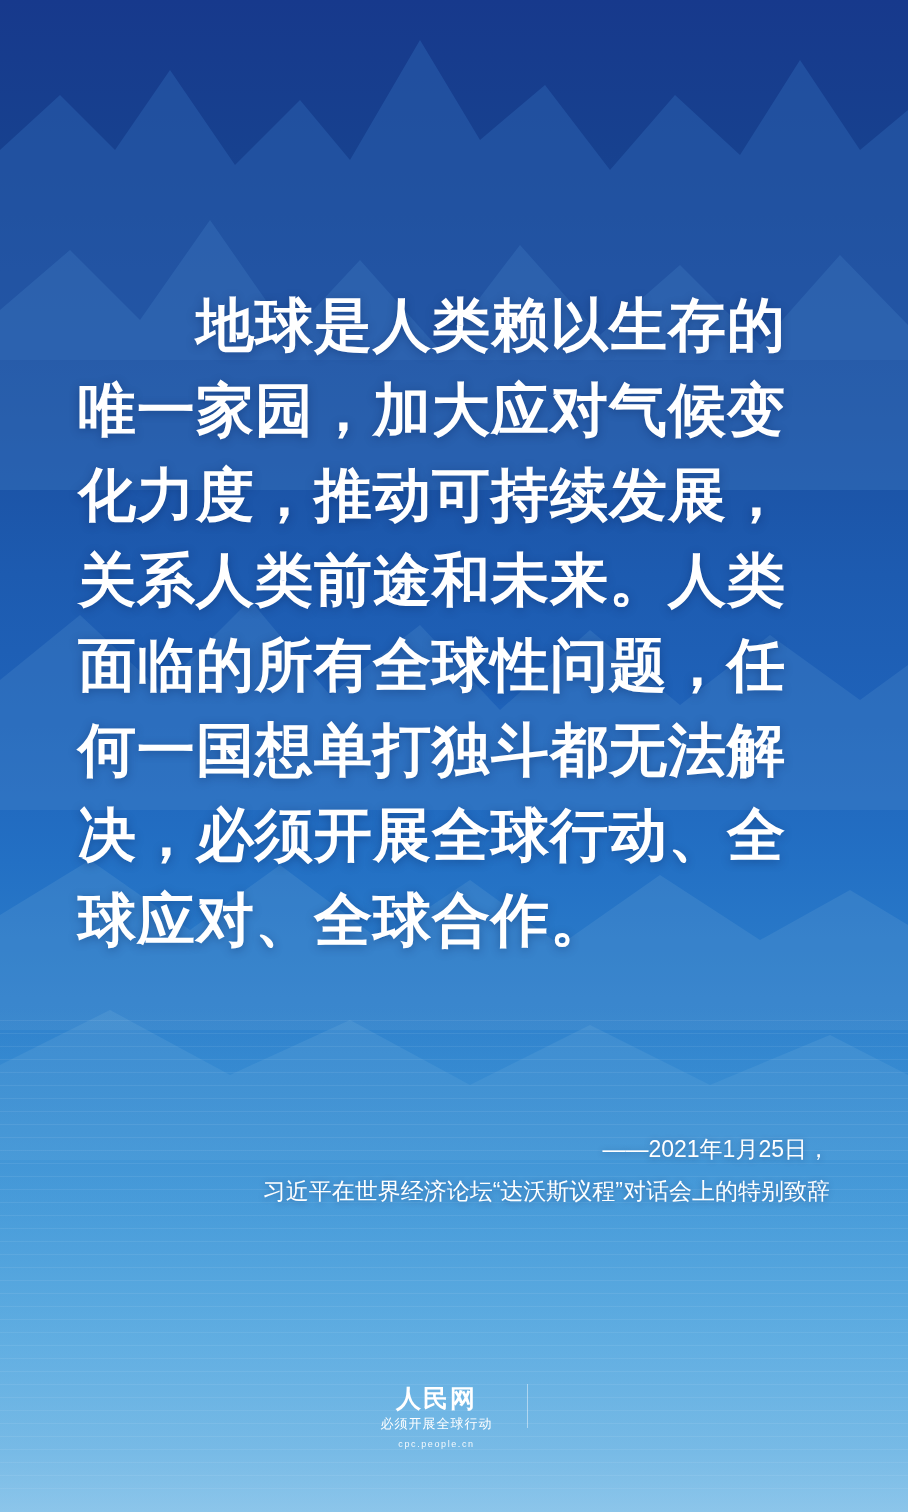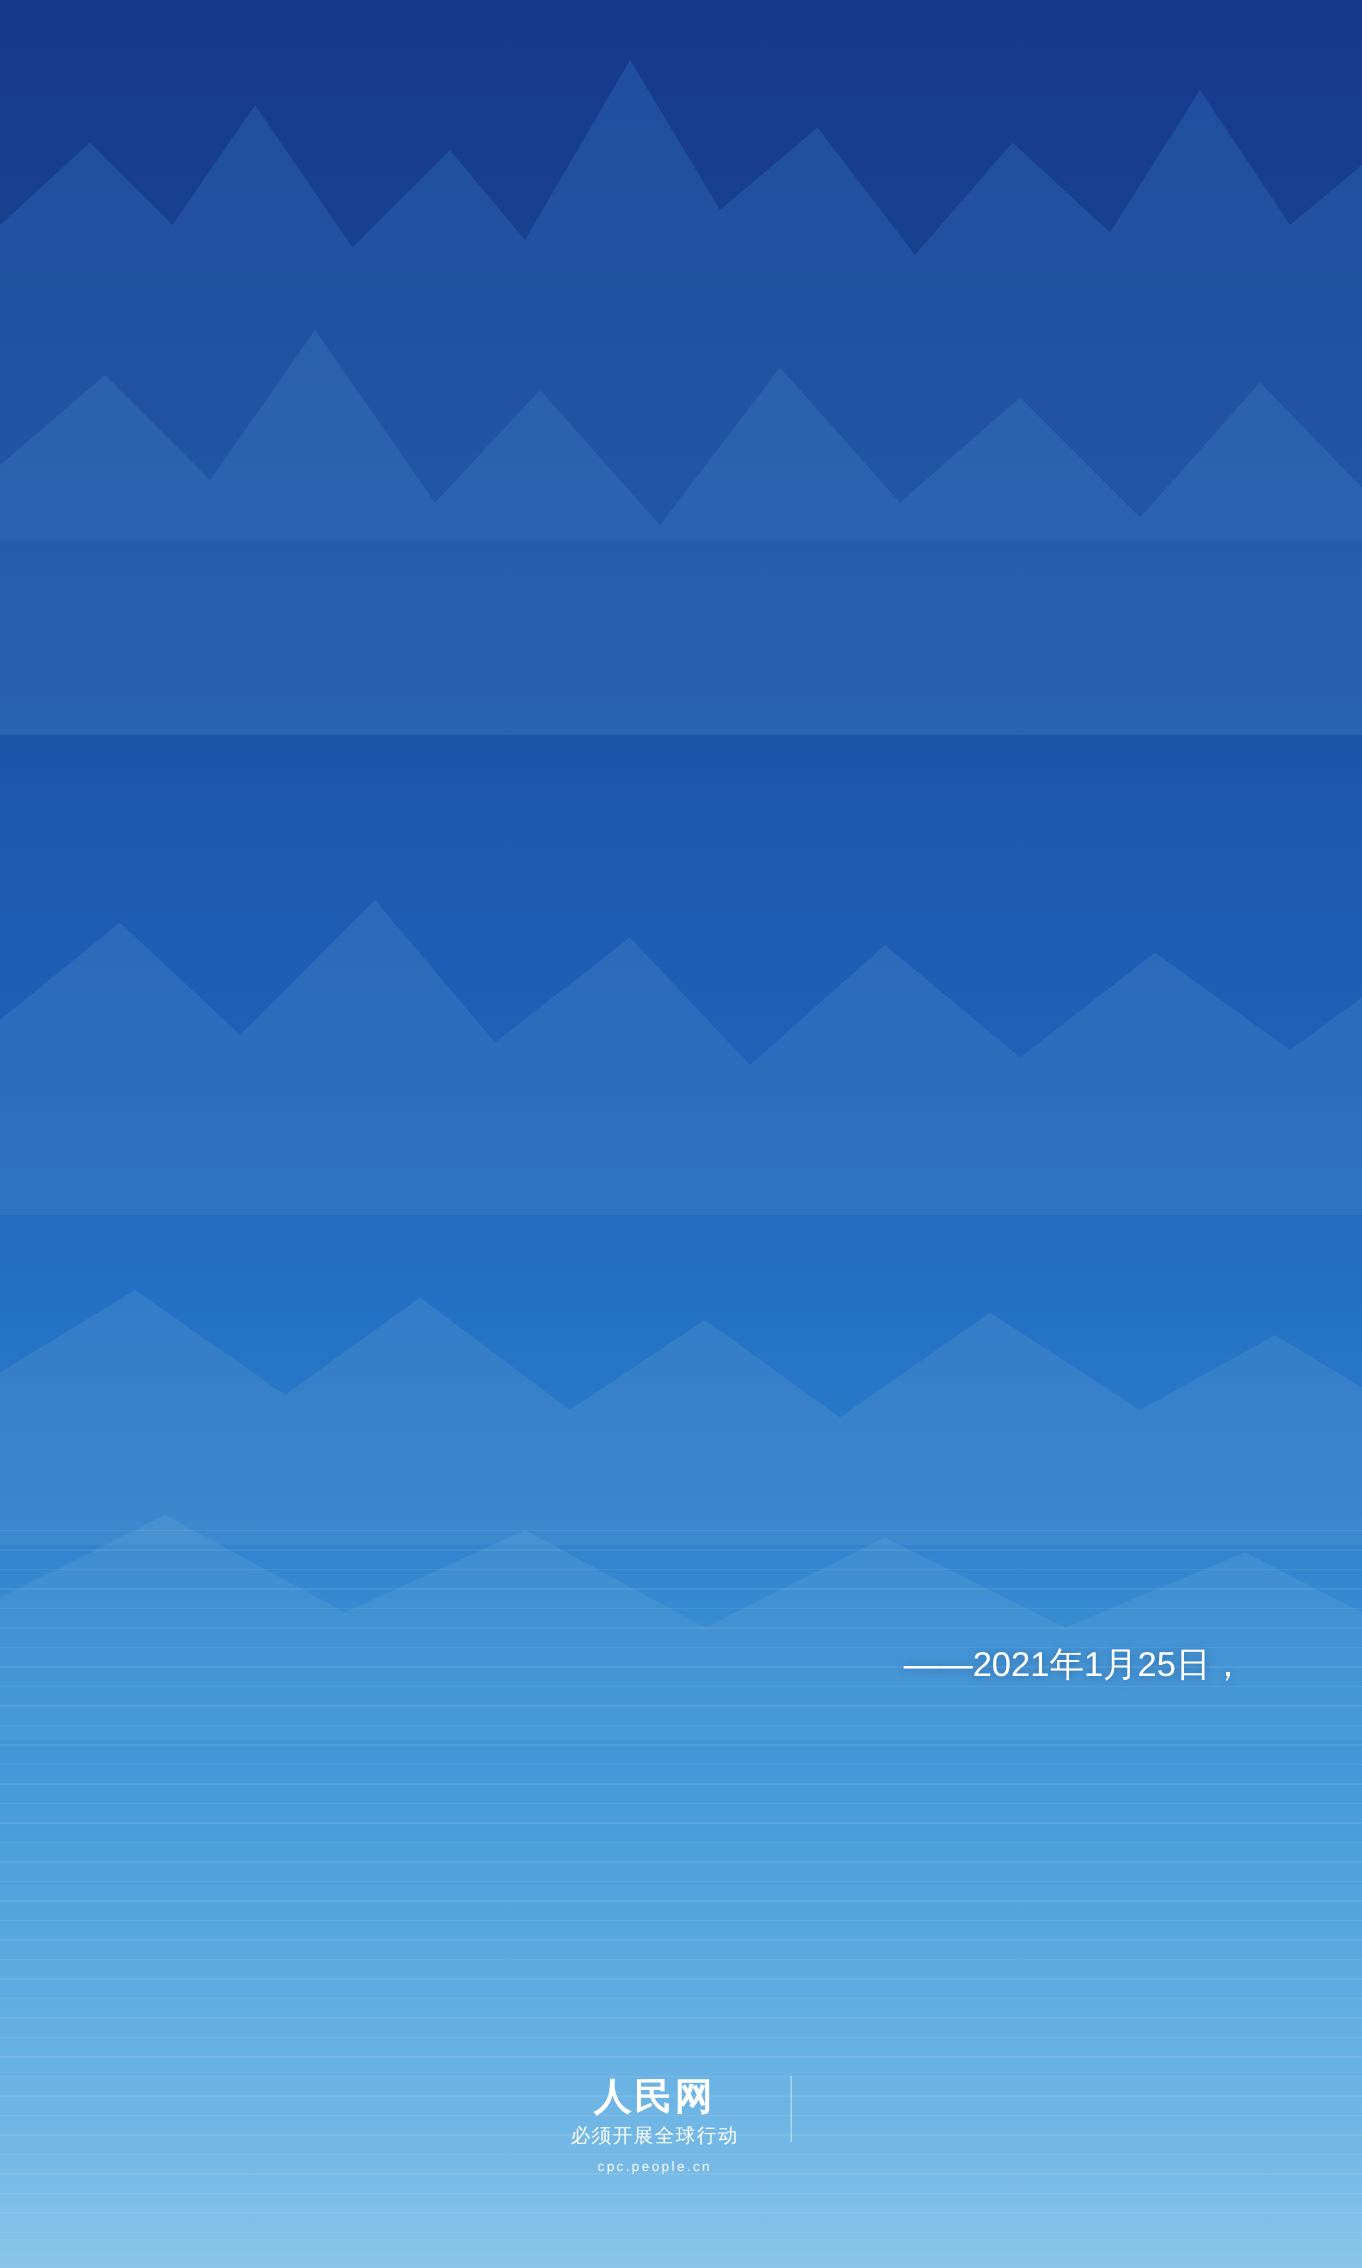--- a/index.html
+++ b/index.html
@@ -85,21 +85,21 @@
     font-weight: 700;
     letter-spacing: 1px;
     text-shadow: 0 2px 10px rgba(6,30,80,.35);
     white-space: pre-wrap;
   }
 
   
   .attrib {
     position: absolute;
     left: 78px;
-    top: 1088px;
+    top: 1128px;
     width: 752px;
     color: #ffffff;
     font-size: 23px;
     line-height: 42px;
     text-align: right;
     text-shadow: 0 1px 6px rgba(6,30,80,.35);
   }
   .attrib .l1 { display: block; }
   .attrib .l2 { display: block; }
 
@@ -204,23 +204,25 @@
 
   <div class="layer m5">
     <svg viewBox="0 0 908 300" preserveAspectRatio="none" aria-hidden="true">
       <path d="M0,300 L0,205 L110,150 L230,215 L350,160 L470,225 L590,165 L710,225 L830,175 L908,215 L908,300 Z" fill="#6fabdb"></path>
     </svg>
   </div>
 
   <div class="water"></div>
   <div class="waterlines"></div>
 
+  <div class="quote">　　地球是人类赖以生存的唯一家园，加大应对气候变化力度，推动可持续发展，关系人类前途和未来。人类面临的所有全球性问题，任何一国想单打独斗都无法解决，必须开展全球行动、全球应对、全球合作。</div>
 
   <div class="attrib">
     <span class="l1">——2021年1月25日，</span>
+    <span class="l2">习近平在世界经济论坛“达沃斯议程”对话会上的特别致辞</span>
   </div>
 
   <div class="footer">
     <div class="brand">
       <span class="cn">人民网</span>
       <span class="sub">必须开展全球行动</span>
       <span class="dom">cpc.people.cn</span>
     </div>
     <div class="divider"></div>
   </div>

